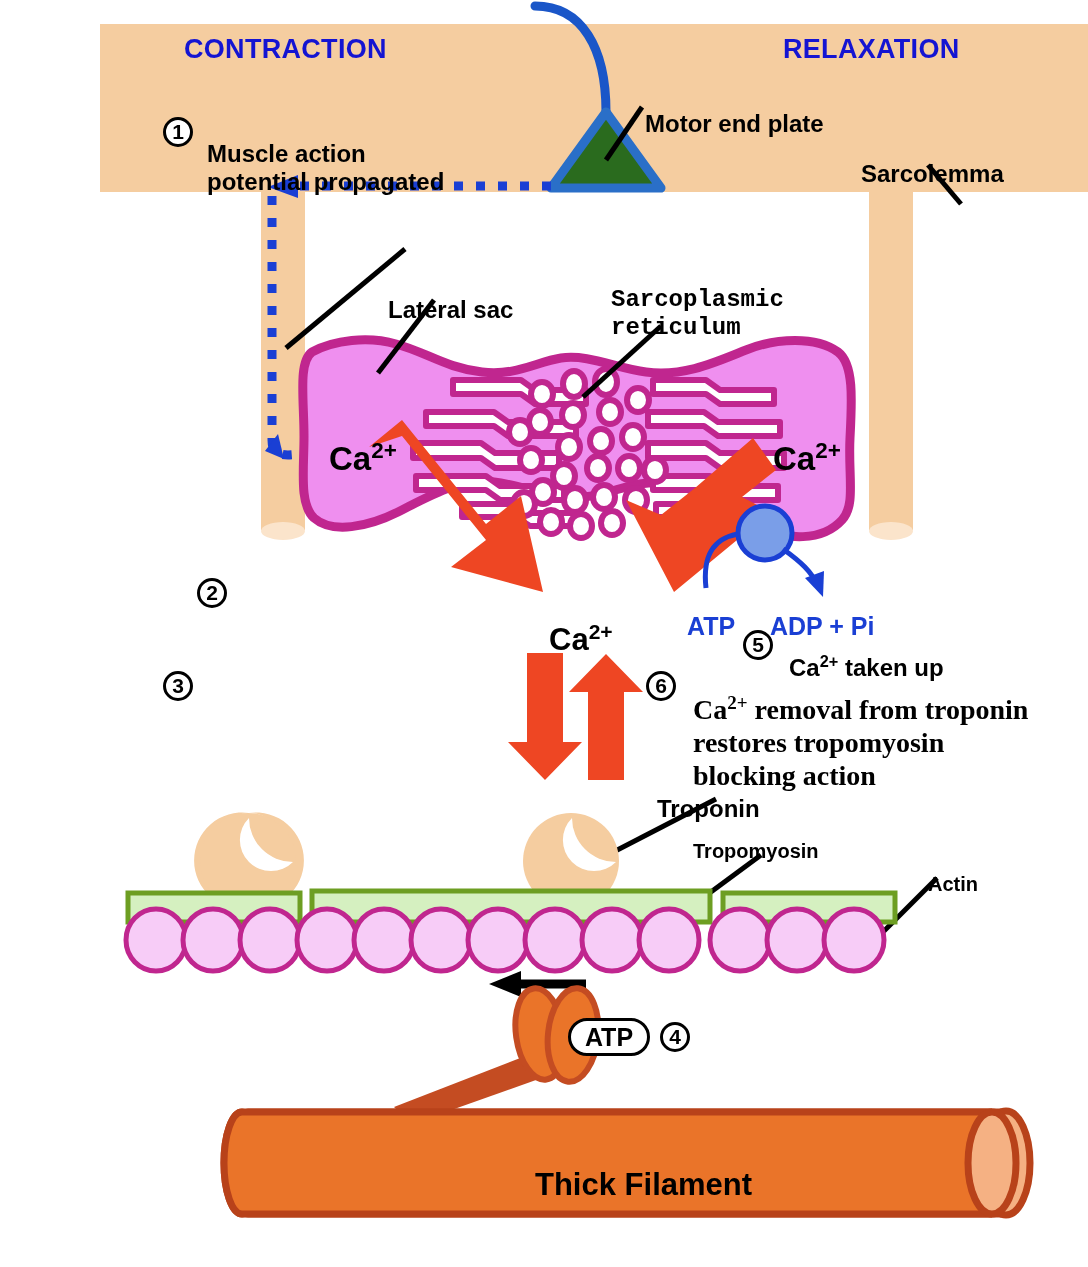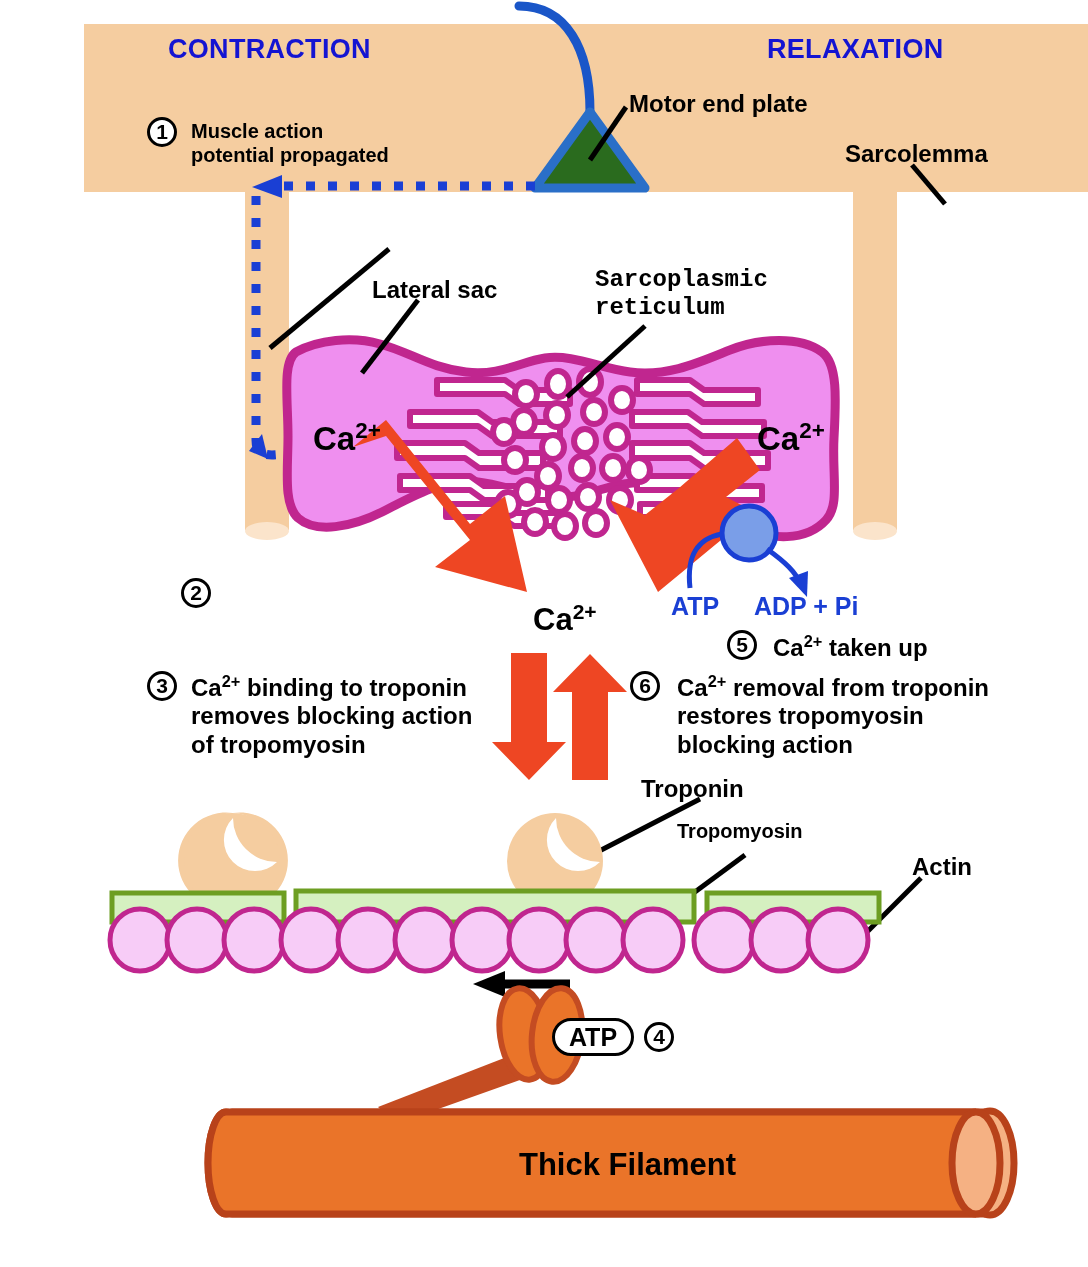--- a/index.html
+++ b/index.html
@@ -1,22 +1,22 @@
 <!DOCTYPE html>
 <html><head>
 <meta charset="utf-8">
 <style>
   html,body{margin:0;padding:0;background:#ffffff;}
   body{
     font-family:"Liberation Sans", sans-serif;
     width:1088px;height:1267px;position:relative;overflow:hidden;
   }
-  #stage{position:absolute;left:0;top:0;width:932px;height:1267px;border-radius:20px;}
+  #stage{position:absolute;left:16px;top:0;width:932px;height:1267px;border-radius:20px;}
   svg.layer{position:absolute;left:0;top:0;width:1088px;height:1267px;}
-  .lbl{position:absolute;font-weight:bold;color:#000;line-height:1.18;white-space:pre;}
+  .lbl{position:absolute;font-weight:bold;color:#000;line-height:1.18;white-space:pre;margin-top:20px;}
   .hdr{position:absolute;font-weight:bold;color:#1414d2;letter-spacing:.3px;}
   .blue{color:#1a3fd4;font-weight:bold;}
   .num{
     position:absolute;border:3px solid #000;border-radius:50%;
     width:30px;height:30px;display:flex;align-items:center;justify-content:center;
     font-weight:bold;font-size:21px;color:#000;background:#fff;box-sizing:border-box;
   }
   .atp-pill{
     position:absolute;border:3.5px solid #000;border-radius:20px;background:#fff;
     display:flex;align-items:center;justify-content:center;font-weight:bold;
@@ -190,21 +190,21 @@
       <path d="M 226 1214 L 976 1214" stroke="#b8421a" stroke-width="7" fill="none"></path>
       <ellipse cx="976" cy="1163" rx="24" ry="51" fill="#f5b183" stroke="#b8421a" stroke-width="7"></ellipse>
       <path d="M 226 1112 A 18 51 0 0 0 226 1214" fill="#ea7429" stroke="#b8421a" stroke-width="7"></path>
     </g>
   </svg>
 
   <div class="hdr" style="left:168px;top:34px;font-size:27px;">CONTRACTION</div>
   <div class="hdr" style="left:767px;top:34px;font-size:27px;">RELAXATION</div>
 
   <div class="num" style="left:147px;top:117px;">1</div>
-  <div class="lbl" style="left:191px;top:120px;font-size:20px;">Muscle action
+  <div class="lbl" style="left:191px;top:120px;font-size:24px;">Muscle action
 potential propagated</div>
 
   <div class="lbl" style="left:629px;top:90px;font-size:24px;">Motor end plate</div>
   <div class="lbl" style="left:845px;top:140px;font-size:24px;">Sarcolemma</div>
   <div class="lbl" style="left:372px;top:276px;font-size:24px;">Lateral sac</div>
   <div class="lbl" style="left:595px;top:266px;font-size:24px;font-family:Liberation Mono, monospace;">Sarcoplasmic
 reticulum</div>
 
   <div class="lbl" style="left:313px;top:418px;font-size:33px;"><span>Ca</span><sup>2+</sup></div>
   <div class="lbl" style="left:757px;top:418px;font-size:33px;"><span>Ca</span><sup>2+</sup></div>
@@ -212,31 +212,28 @@
 
   <div class="lbl blue" style="left:671px;top:592px;font-size:25px;">ATP</div>
   <div class="lbl blue" style="left:754px;top:592px;font-size:25px;">ADP + Pi</div>
 
   <div class="num" style="left:181px;top:578px;">2</div>
 
   <div class="num" style="left:727px;top:630px;">5</div>
   <div class="lbl" style="left:773px;top:632px;font-size:24px;"><span>Ca</span><sup>2+</sup><span> taken up</span></div>
 
   <div class="num" style="left:147px;top:671px;">3</div>
-  <div class="lbl" style="left:191px;top:672px;font-size:24px;"><span>Ca</span><sup>2+</sup><span> binding to troponin
-removes blocking action
-of tropomyosin</span></div>
 
   <div class="num" style="left:630px;top:671px;">6</div>
-  <div class="lbl" style="left:677px;top:672px;font-size:24px;"><span>Ca</span><sup>2+</sup><span> removal from troponin
+  <div class="lbl" style="left:677px;top:672px;font-size:28px;font-family:Liberation Serif, serif;"><span>Ca</span><sup>2+</sup><span> removal from troponin
 restores tropomyosin
 blocking action</span></div>
 
   <div class="lbl" style="left:641px;top:775px;font-size:24px;">Troponin</div>
   <div class="lbl" style="left:677px;top:820px;font-size:20px;">Tropomyosin</div>
-  <div class="lbl" style="left:912px;top:853px;font-size:24px;">Actin</div>
+  <div class="lbl" style="left:912px;top:853px;font-size:20px;">Actin</div>
 
   <div class="atp-pill" style="left:552px;top:1018px;width:82px;height:38px;">ATP</div>
   <div class="num" style="left:644px;top:1022px;">4</div>
 
   <div class="lbl" style="left:519px;top:1147px;font-size:31px;text-align:right;">Thick Filament</div>
 
 </div>
 
 </body></html>

